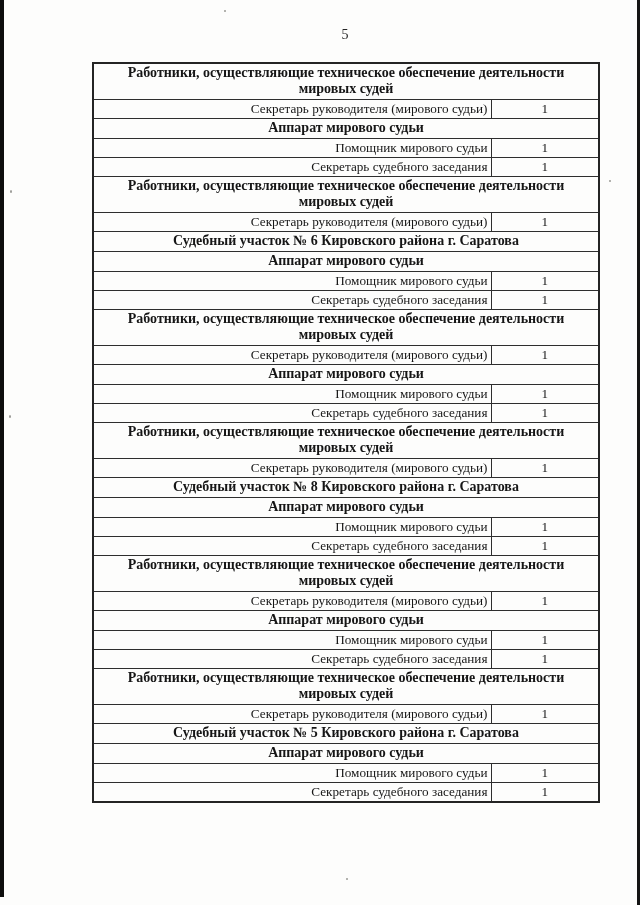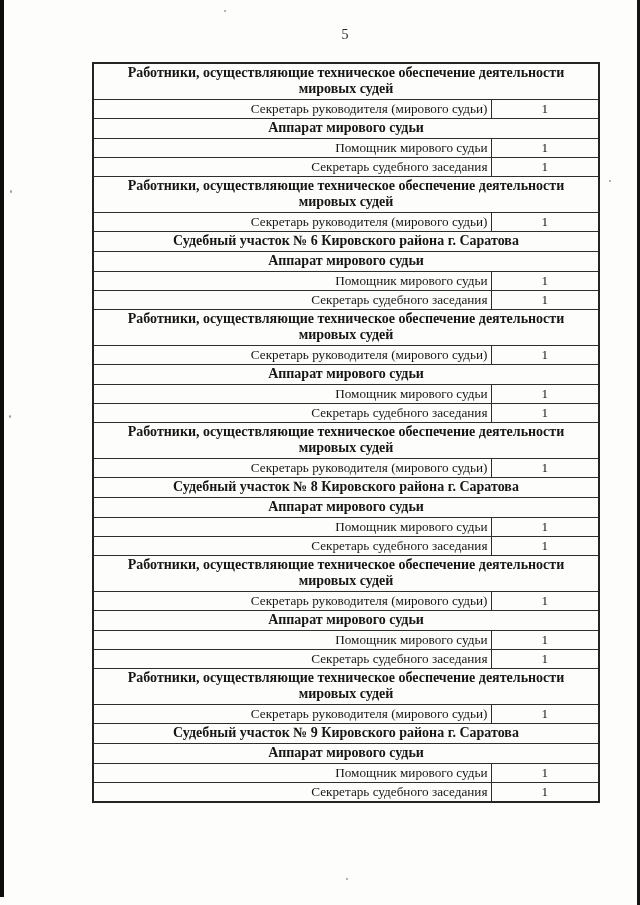--- a/index.html
+++ b/index.html
@@ -185,21 +185,21 @@
           <td class="value-cell">1</td>
         </tr>
         <tr>
           <td colspan="2" class="section-cell">Работники, осуществляющие техническое обеспечение деятельности мировых судей</td>
         </tr>
         <tr>
           <td class="label-cell">Секретарь руководителя (мирового судьи)</td>
           <td class="value-cell">1</td>
         </tr>
         <tr>
-          <td colspan="2" class="section-cell">Судебный участок № 9 Кировского района г. Саратова</td>
+          <td colspan="2" class="section-cell">Судебный участок № 5 Кировского района г. Саратова</td>
         </tr>
         <tr>
           <td colspan="2" class="section-cell">Аппарат мирового судьи</td>
         </tr>
         <tr>
           <td class="label-cell">Помощник мирового судьи</td>
           <td class="value-cell">1</td>
         </tr>
         <tr>
           <td class="label-cell">Секретарь судебного заседания</td>

